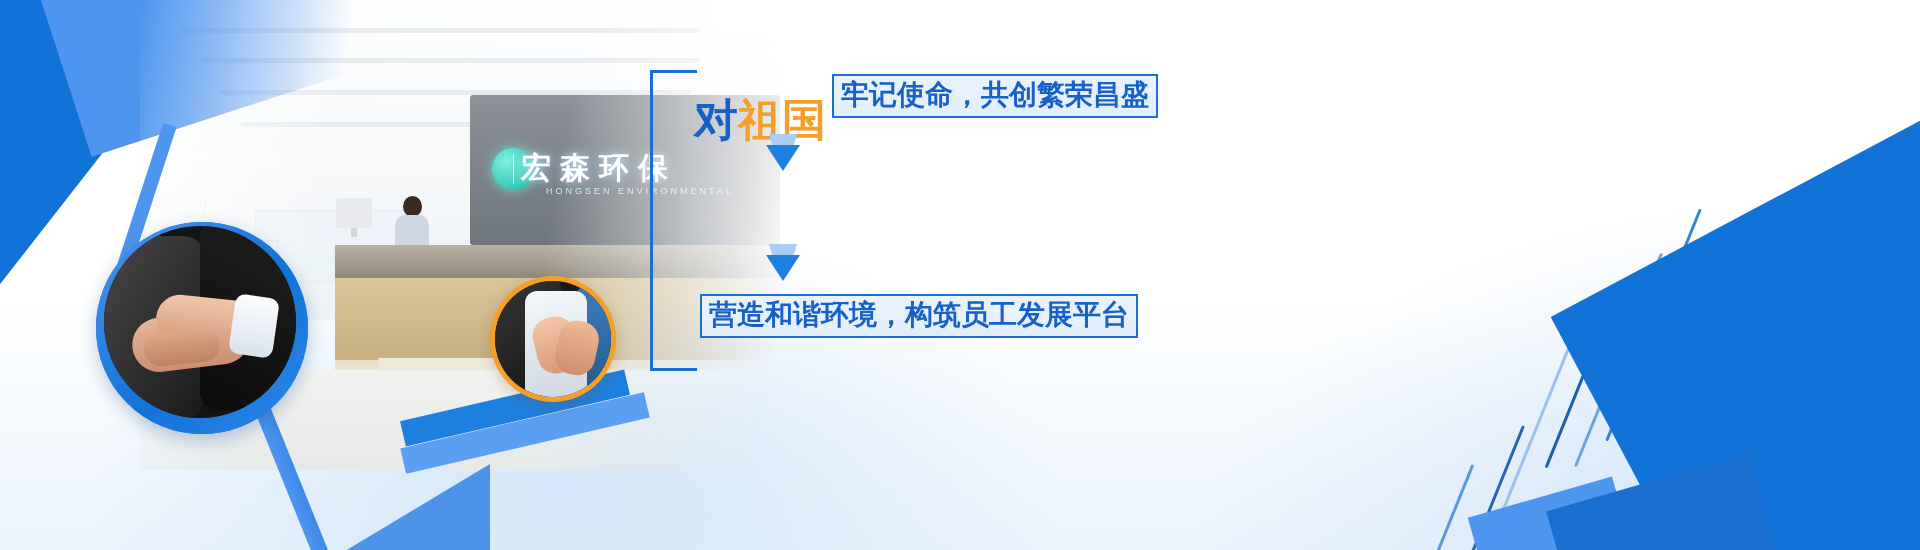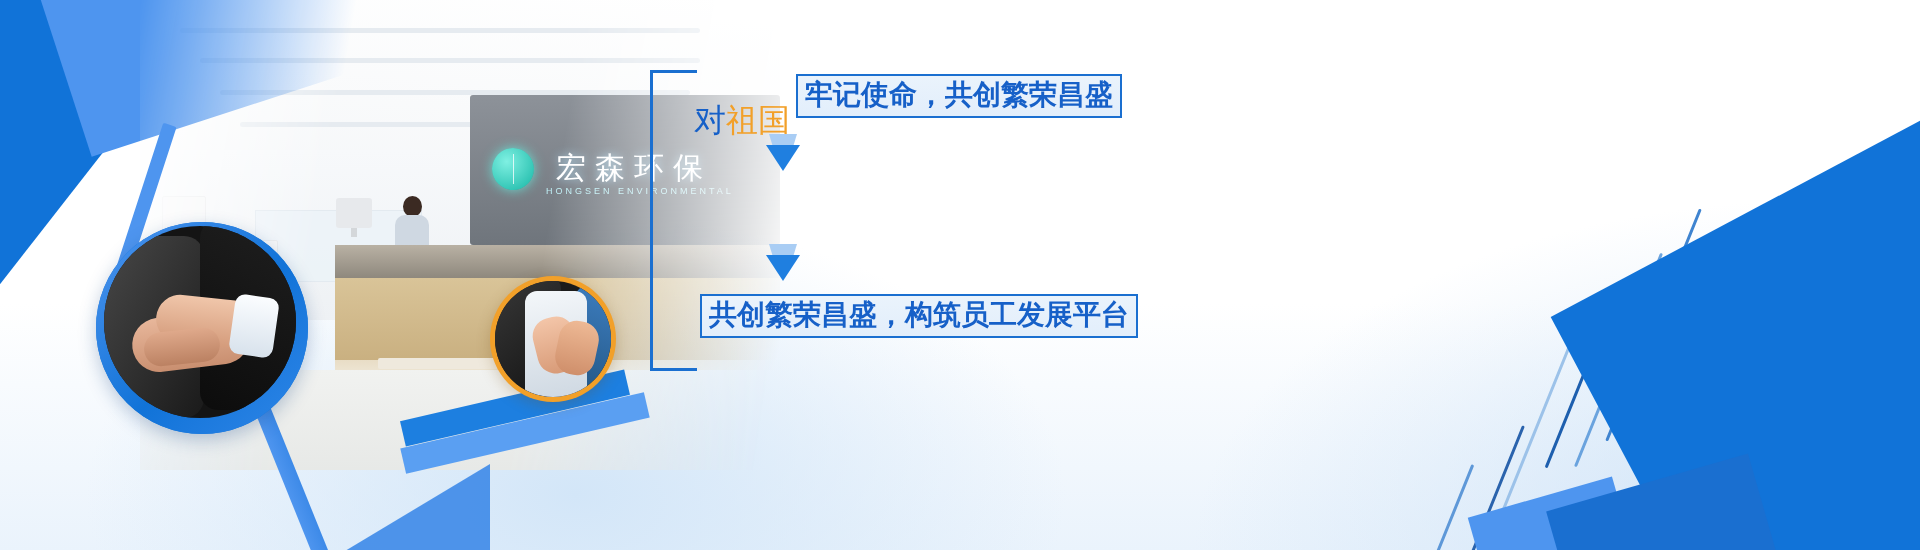--- a/index.html
+++ b/index.html
@@ -69,22 +69,22 @@
   .ceil-line{position:absolute;height:5px;background:#e6ebf0;border-radius:3px;}
   .wall-back{position:absolute;left:0;top:150px;width:100%;height:170px;
     background:linear-gradient(180deg,#f7f9fb,#eef1f4);}
   .wall-panel{position:absolute;left:330px;top:95px;width:310px;height:150px;
     background:linear-gradient(180deg,#8d9299,#6f757c);border-radius:3px;}
   .logo-globe{position:absolute;left:352px;top:148px;width:42px;height:42px;
     border-radius:50%;background:radial-gradient(circle at 35% 32%,#7ff0e2,#16b6a5);
     box-shadow:0 0 12px rgba(100,240,225,.8);}
   .logo-globe:after{content:"";position:absolute;left:50%;top:6px;width:1px;height:30px;
     background:rgba(255,255,255,.75);}
-  .logo-text{position:absolute;left:416px;top:148px;color:#ffffff;
-    font-size:30px;letter-spacing:9px;font-weight:400;
+  .logo-text{position:absolute;left:381px;top:148px;color:#ffffff;
+    font-size:30px;letter-spacing:9px;font-weight:700;
     text-shadow:0 0 10px rgba(180,230,255,.9);}
   .logo-sub{position:absolute;left:406px;top:186px;color:#bfeef4;
     font-size:9px;letter-spacing:3px;}
   .desk-top{position:absolute;left:195px;top:245px;width:445px;height:34px;
     background:linear-gradient(180deg,#bab2a5,#8e8madd);background:linear-gradient(180deg,#b9b1a4,#8d877c);}
   .desk-front{position:absolute;left:195px;top:278px;width:445px;height:95px;
     background:linear-gradient(180deg,#d9c498,#c7ad7d);}
   .desk-shadow{position:absolute;left:195px;top:360px;width:445px;height:22px;
     background:linear-gradient(180deg,#e8ddc6,#f2ebdd);}
   .desk-kick{position:absolute;left:238px;top:358px;width:175px;height:11px;
@@ -173,21 +173,21 @@
   .content{position:absolute;left:650px;top:70px;width:700px;height:390px;}
   .bracket{
     position:absolute;left:0;top:0;width:44px;height:295px;
     border-left:3px solid #1a6fd0;
     border-top:3px solid #1a6fd0;
     border-bottom:3px solid #1a6fd0;
   }
   .rows{position:absolute;left:44px;top:0;}
   .row{display:flex;align-items:center;height:52px;}
   .row-title{
-    font-size:32px;font-weight:400;line-height:1;white-space:nowrap;
+    font-size:44px;font-weight:700;line-height:1;white-space:nowrap;
     letter-spacing:0px;
     margin-top:48px;
   }
   .t-blue{color:#1660c8;}
   .t-orange{color:#f2a029;}
   .row-box{
     margin-left:6px;
     border:2px solid #1a6fd0;
     background:linear-gradient(180deg,#eaf3fc,#e2eefb);
     color:#1660c8;font-size:28px;font-weight:700;
@@ -302,19 +302,19 @@
       </div>
 
       <div class="arrow-wrap">
         <div class="arrow">
           <div class="arrow-top"></div>
           <div class="arrow-bot"></div>
         </div>
       </div>
 
       <div class="row">
-        <div class="row-box">共创繁荣昌盛，构筑员工发展平台</div>
+        <div class="row-box">营造和谐环境，构筑员工发展平台</div>
       </div>
 
     </div>
   </div>
 
 </div>
 
 </body></html>

